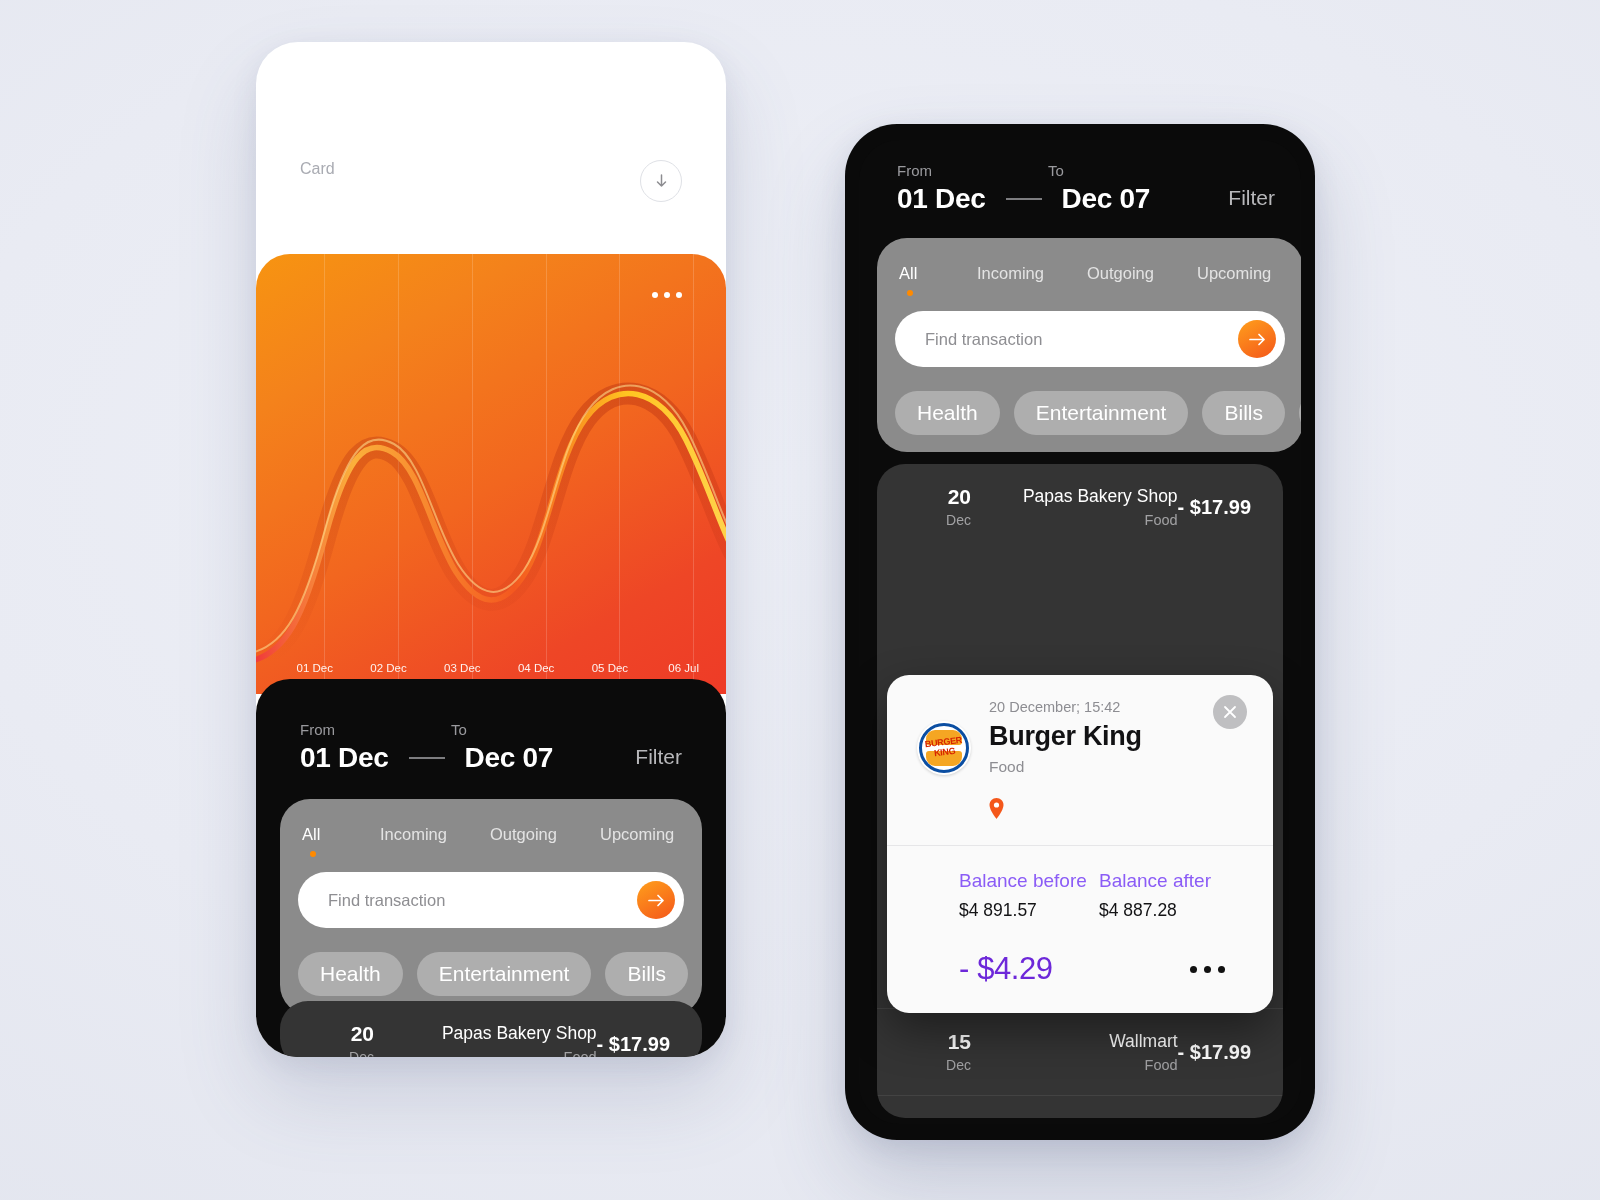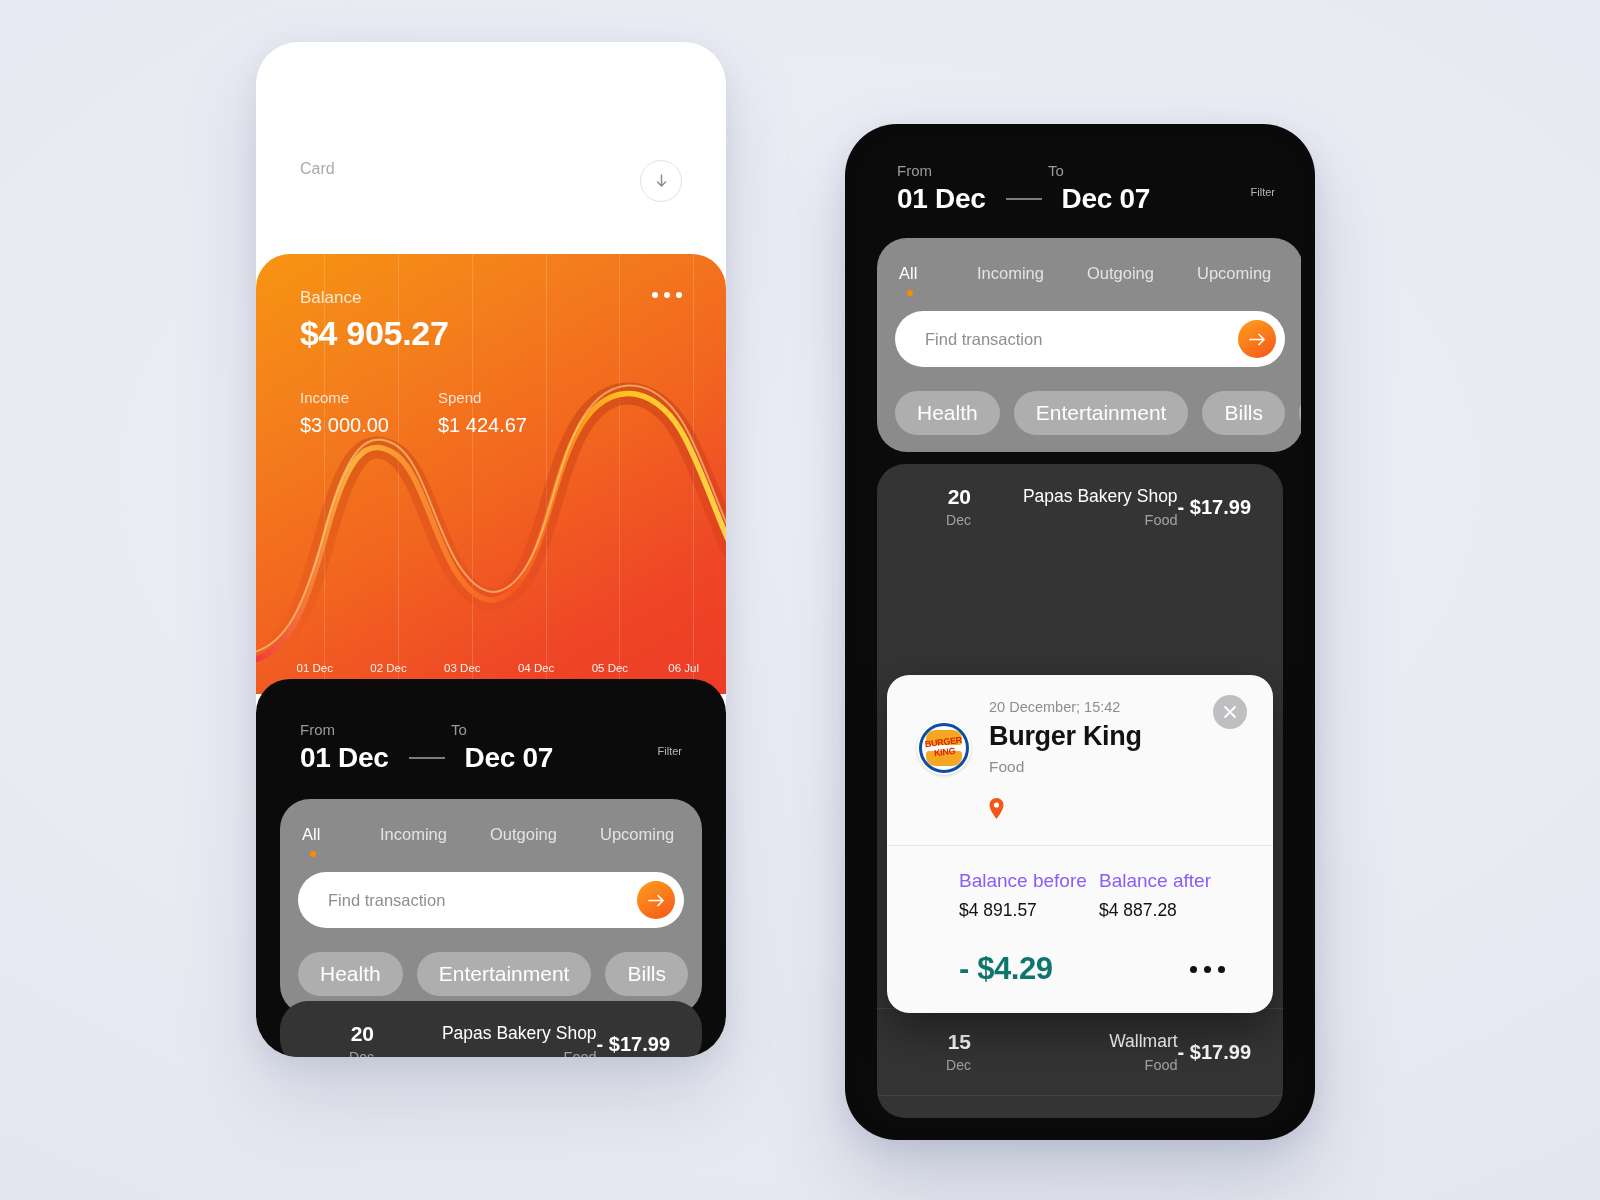--- a/index.html
+++ b/index.html
@@ -63,21 +63,21 @@
     background:#0b0b0b; border-top-left-radius:34px; border-top-right-radius:34px;
     overflow:hidden;
   }
   .range-row { padding:42px 44px 0 44px; position:relative; }
   .rng-labels { display:flex; }
   .rng-l { font-size:15px; color:#9a9a9e; }
   .rng-l.to { margin-left:116px; }
   .rng-vals { display:flex; align-items:center; margin-top:4px; }
   .rng-v { font-size:28px; font-weight:bold; color:#fff; letter-spacing:-.3px; }
   .rng-dash { width:36px; height:1.6px; background:#7d7d80; margin:0 20px; }
-  .filter-lbl { position:absolute; right:44px; top:66px; font-size:11px; color:#b8b8bb; }
+  .filter-lbl { position:absolute; right:44px; top:66px; font-size:21px; color:#b8b8bb; }
 
   .grey-panel {
     position:absolute; left:24px; right:24px; top:120px; height:216px;
     background:#8b8b8b; border-radius:30px; overflow:hidden;
   }
   .tabs { display:flex; padding:26px 22px 0 22px; gap:0; }
   .tab { font-size:16.5px; color:#e3e3e3; position:relative; }
   .tab.active { color:#ffffff; font-weight:normal; }
   .tab .dot { position:absolute; left:8px; top:26px; width:6px; height:6px; border-radius:50%; background:#ff8a00; }
   .searchbar { margin:28px 18px 0 18px; height:56px; background:#fff; border-radius:28px;
@@ -144,21 +144,21 @@
   .bk-addr-t { font-size:15px; color:#1c1c1e; }
   .bk-close { position:absolute; right:26px; top:20px; width:34px; height:34px;
               border-radius:50%; background:#bfbfc1; display:flex; align-items:center; justify-content:center; }
   .bk-sep { height:1px; background:#e6e6e8; }
   .bk-bot { padding:24px 30px 26px 72px; }
   .bk-bals { display:flex; }
   .bk-bcol { width:140px; }
   .bk-blab { font-size:19px; color:#8b5cf6; }
   .bk-bval { font-size:17.5px; color:#131315; margin-top:8px; }
   .bk-amt-row { display:flex; align-items:center; justify-content:space-between; margin-top:30px; }
-  .bk-amt { font-size:31px; font-weight:bold; color:#0f766e; letter-spacing:-.4px; }
+  .bk-amt { font-size:31px; font-weight:normal; color:#6d28d9; letter-spacing:-.4px; }
   .bk-dots { display:flex; gap:7px; margin-right:18px; }
   .bk-dots i { width:7px; height:7px; border-radius:50%; background:#111; display:block; }
 </style>
 </head>
 <body>
 
 <div id="phone1">
 
   <div class="p1-head">
 
@@ -196,34 +196,20 @@
         <linearGradient id="wshadow" x1="0" y1="0" x2="0" y2="1">
           <stop offset="0%" stop-color="#b52d10" stop-opacity=".55"></stop>
           <stop offset="100%" stop-color="#b52d10" stop-opacity="0"></stop>
         </linearGradient>
       </defs>
       <path d="M-10,296 C 30,290 48,250 70,168 C 92,88 110,72 136,86 C 164,101 176,168 200,206 C 222,240 244,244 266,212 C 292,174 300,92 330,52 C 360,12 404,22 430,74 C 452,118 464,160 478,186" fill="none" stroke="url(#wshadow)" stroke-width="22" stroke-linecap="round" opacity=".75"></path>
       <path d="M-10,296 C 30,290 48,250 70,168 C 92,88 110,72 136,86 C 164,101 176,168 200,206 C 222,240 244,244 266,212 C 292,174 300,92 330,52 C 360,12 404,22 430,74 C 452,118 464,160 478,186" fill="none" stroke="url(#wstroke)" stroke-width="5.5" stroke-linecap="round"></path>
       <path d="M-10,288 C 30,282 48,242 70,160 C 92,80 112,64 138,78 C 166,93 178,160 202,198 C 224,232 246,236 268,204 C 294,166 302,84 332,44 C 362,4 406,14 432,66 C 454,110 466,152 480,178" fill="none" stroke="rgba(255,230,150,.55)" stroke-width="2" stroke-linecap="round"></path>
     </svg>
 
-    <div class="bal-inner">
-      <div class="bal-label">Balance</div>
-      <div class="bal-amount">$4 905.27</div>
-      <div class="is-row">
-        <div class="is-col">
-          <div class="is-label">Income</div>
-          <div class="is-val">$3 000.00</div>
-        </div>
-        <div class="is-col">
-          <div class="is-label">Spend</div>
-          <div class="is-val">$1 424.67</div>
-        </div>
-      </div>
-    </div>
     <div class="bal-dots">
       <i></i>
         <i></i>
         <i></i>
     </div>
 
     <div class="axis">
       <span style="left:12.5%">01 Dec</span>
       <span style="left:28.2%">02 Dec</span>
       <span style="left:43.9%">03 Dec</span>

